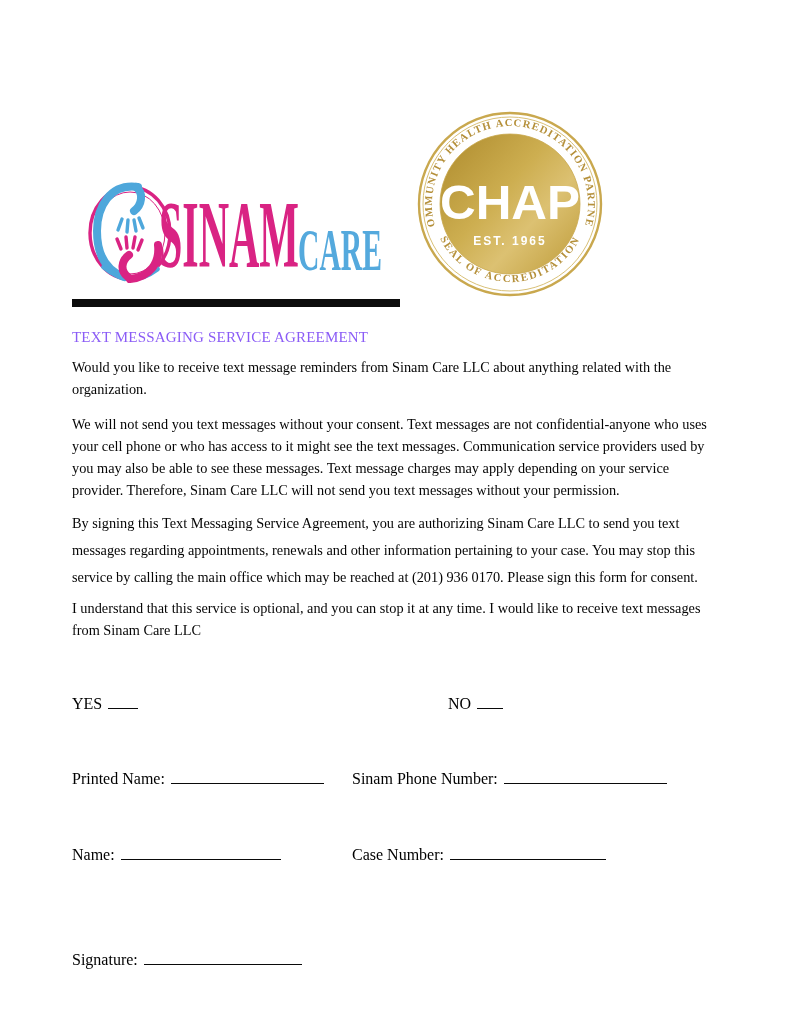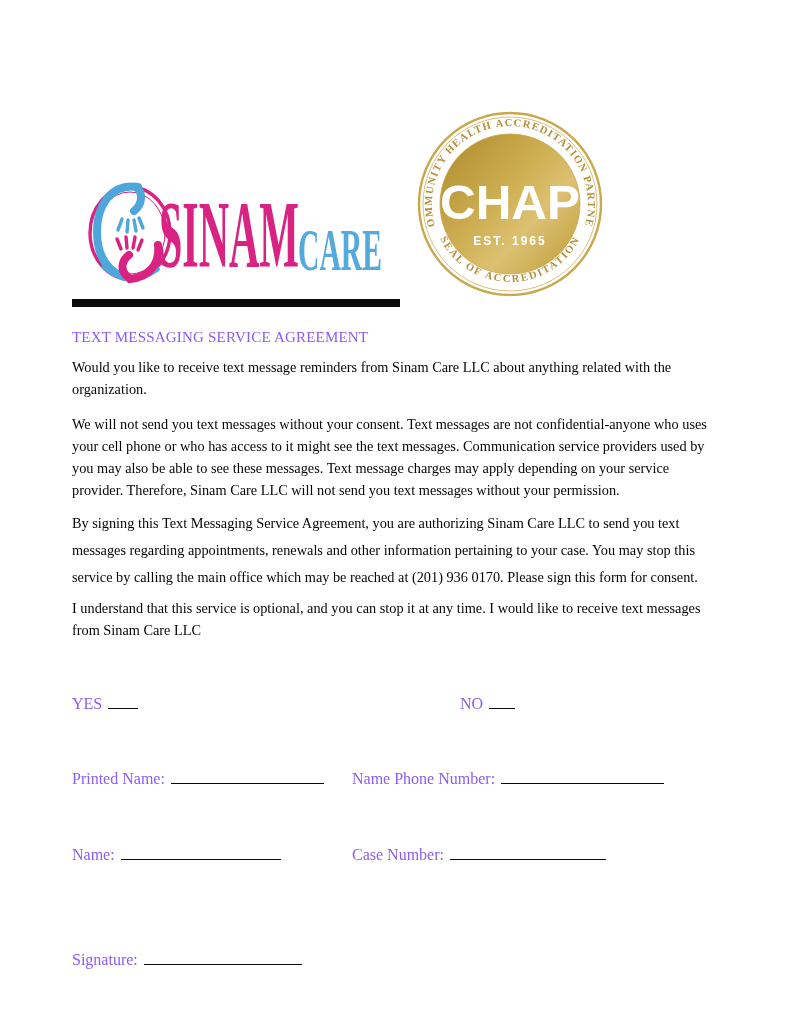--- a/index.html
+++ b/index.html
@@ -36,24 +36,24 @@
   .para.p2 { top:399px; }
   .para.p3 { top:496px; line-height:27px; }
   .para.p4 { top:583px; }
 
   
   .form-row { position:absolute; left:0; width:791px; height:24px; }
   .row-yesno    { top:679px; }
   .row-name     { top:754px;text-align:right; }
   .row-date     { top:830px; }
   .row-sig      { top:935px; }
-  .field { position:absolute; font-size:16px; line-height:20px; white-space:nowrap; color:#8b5cf6; }
+  .field { position:absolute; font-size:16px; line-height:20px; white-space:nowrap; color:#000000; }
   .f-left  { left:72px; }
   .f-mid   { left:352px; }
-  .f-no    { left:460px; }
+  .f-no    { left:448px; }
   .blank {
     display:inline-block;
     border-bottom:1.6px solid #0a0a0a;
     height:15px;
     margin-left:6px;
     vertical-align:baseline;
   }
   .blank.w-yes  { width:30px; }
   .blank.w-no   { width:26px; }
   .blank.w-pname{ width:153px; }
@@ -147,21 +147,21 @@
     <span class="field f-no">
       <span>NO</span><span class="blank w-no"></span>
     </span>
   </div>
 
   <div class="form-row row-name">
     <span class="field f-left">
       <span>Printed Name:</span><span class="blank w-pname"></span>
     </span>
     <span class="field f-mid">
-      <span>Name Phone Number:</span><span class="blank w-cell"></span>
+      <span>Sinam Phone Number:</span><span class="blank w-cell"></span>
     </span>
   </div>
 
   <div class="form-row row-date">
     <span class="field f-left">
       <span>Name:</span><span class="blank w-date"></span>
     </span>
     <span class="field f-mid">
       <span>Case Number:</span><span class="blank w-case"></span>
     </span>

